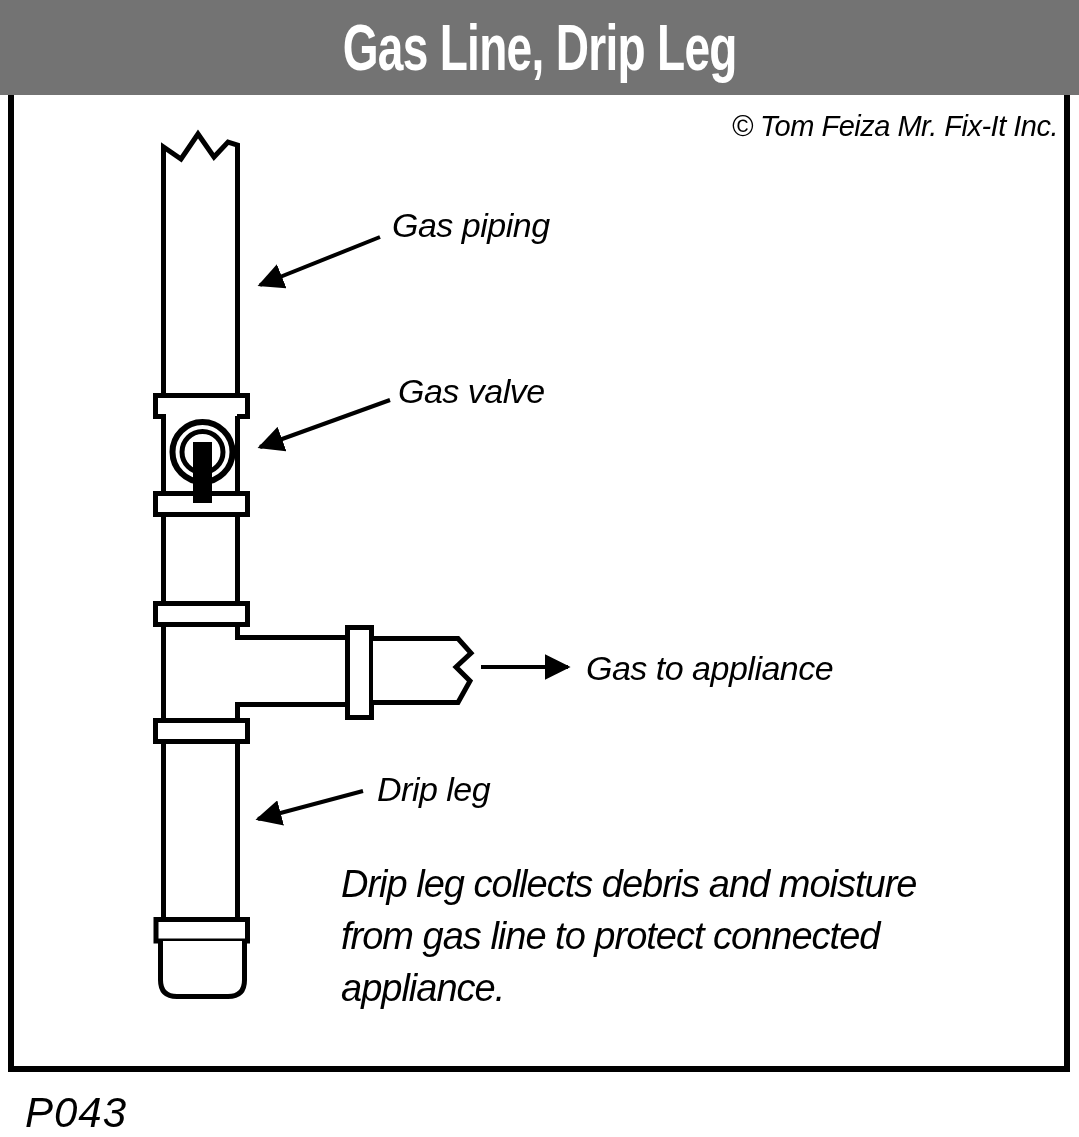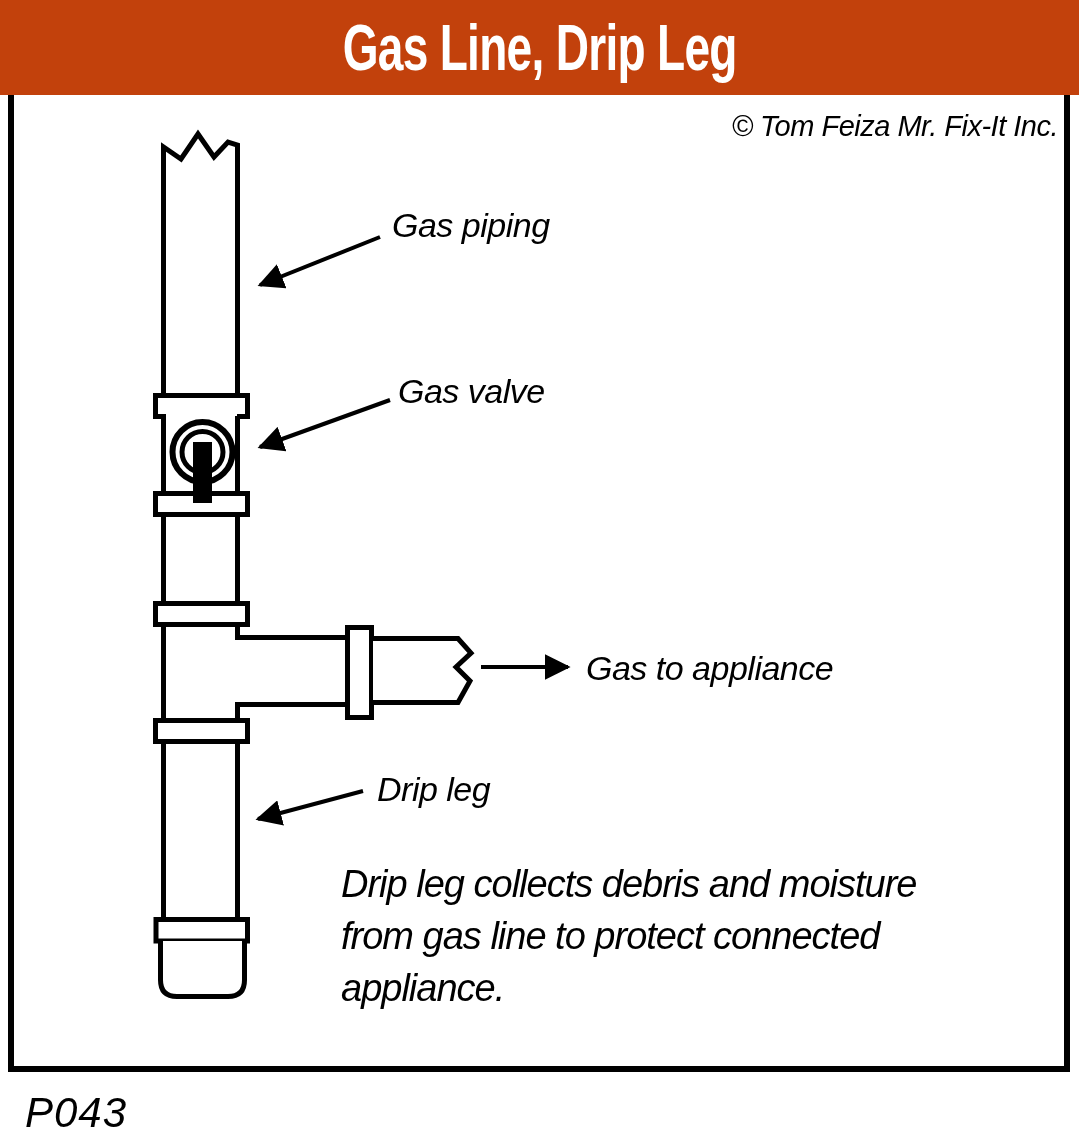--- a/index.html
+++ b/index.html
@@ -5,21 +5,21 @@
   html,body{margin:0;padding:0;background:#ffffff;}
   .page{
     position:relative;
     width:1079px;height:1137px;
     background:#ffffff;
     font-family:"Liberation Sans", sans-serif;
     overflow:hidden;
   }
   .title-bar{
     position:absolute;left:0;top:0;width:1079px;height:95px;
-    background:#c2410c;
+    background:#737373;
     display:flex;align-items:center;justify-content:center;
   }
   .title-bar .title-text{
     color:#ffffff;
     font-weight:bold;
     font-size:64px;
     letter-spacing:-1px;
     transform:scaleX(0.72);
     transform-origin:center center;
     white-space:nowrap;

